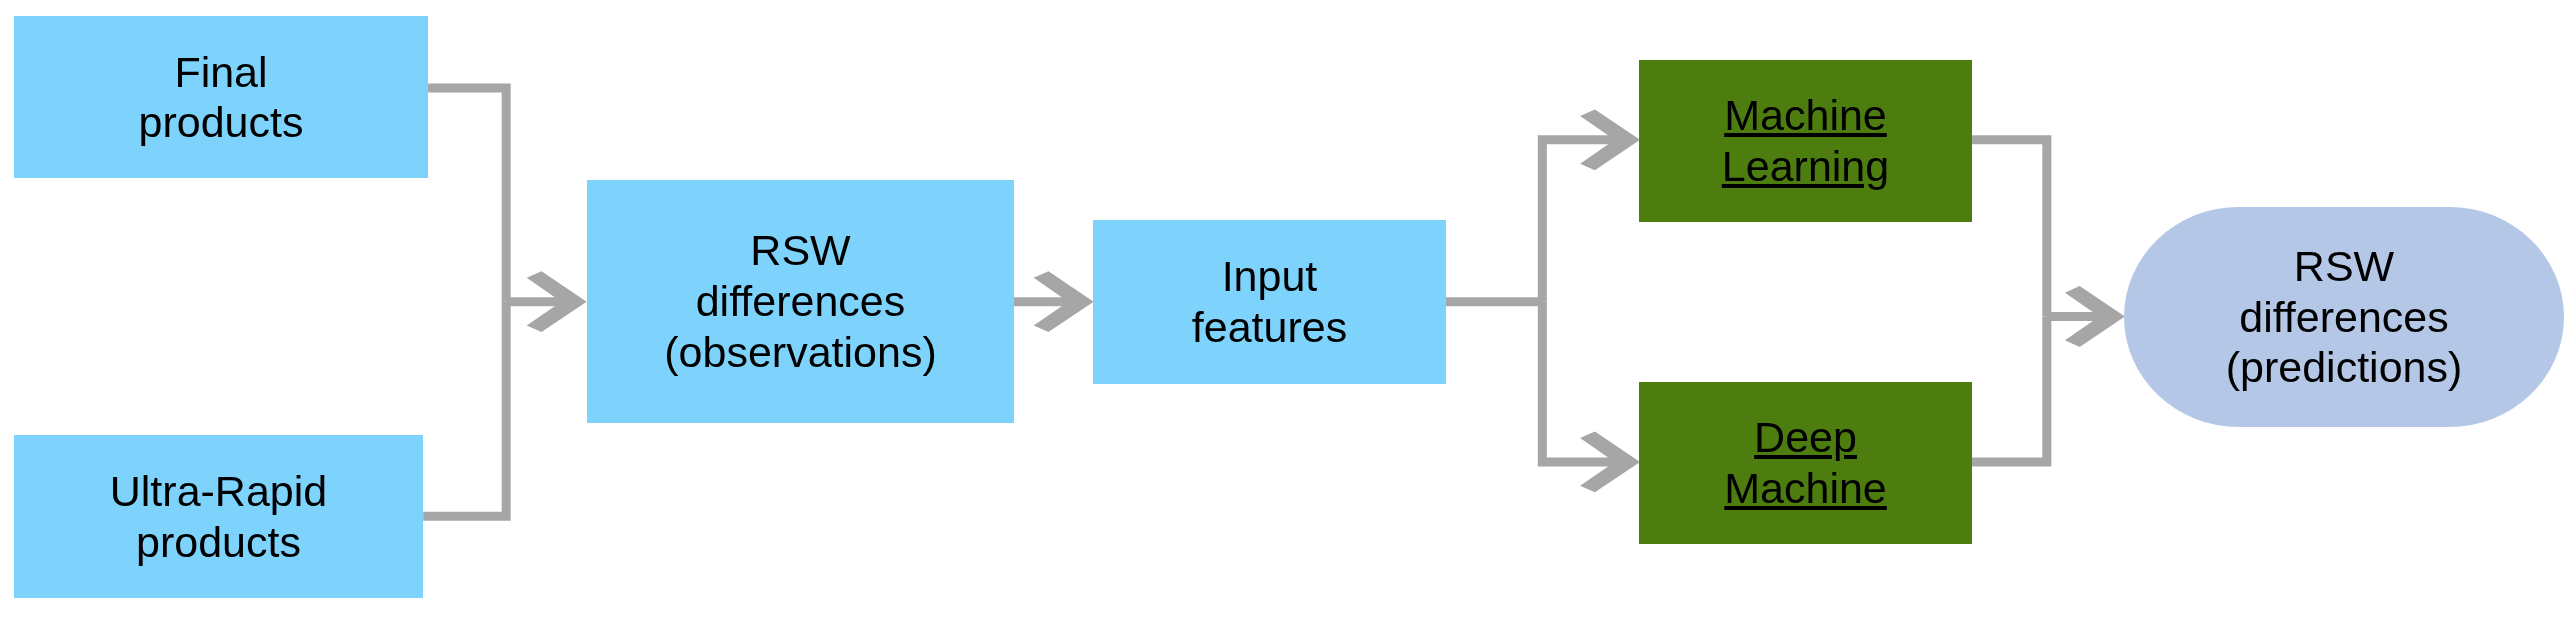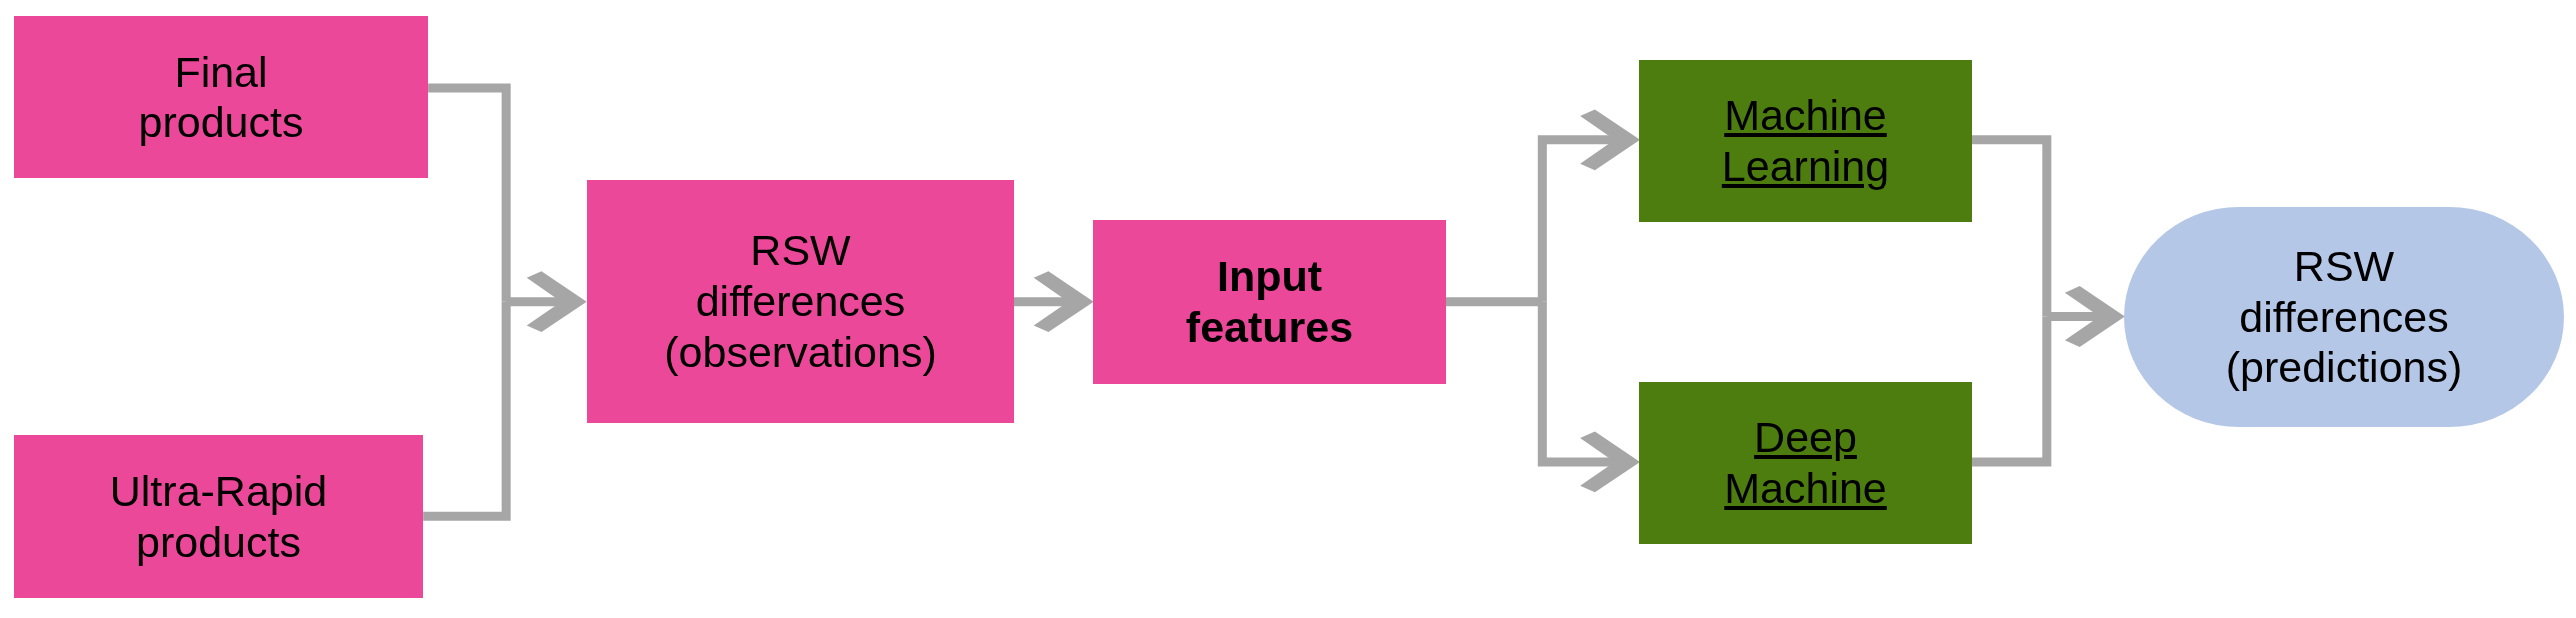--- a/index.html
+++ b/index.html
@@ -22,21 +22,21 @@
     justify-content: center;
     text-align: center;
     color: #000000;
     font-size: 43px;
     line-height: 1.18;
     font-weight: 400;
     white-space: pre-line;
     box-sizing: border-box;
     padding: 3.3px 8.2px;
   }
-  .node.blue   { background: #ec4899; }
+  .node.blue   { background: #7dd3fc; }
   .node.orange { background: #4d7c0f; text-decoration: underline; }
   .node.pill   { background: #b4c7e7; border-radius: 115px / 110px; }
   svg.arrowsvg {
     position: absolute;
     left: 0;
     top: 0;
     width: 2576px;
     height: 619px;
     overflow: visible;
     pointer-events: none;
@@ -100,21 +100,21 @@
     <span>Ultra-Rapid
 products</span>
   </div>
 
   <div class="node blue" style="left:587px; top:180px; width:427px; height:243px;">
     <span>RSW
 differences
 (observations)</span>
   </div>
 
-  <div class="node blue" style="left:1093px; top:220px; width:353px; height:164px;font-weight:bold;">
+  <div class="node blue" style="left:1093px; top:220px; width:353px; height:164px;">
     <span>Input
 features</span>
   </div>
 
   <div class="node orange" style="left:1639px; top:60px; width:333px; height:162px;">
     <span>Machine
 Learning</span>
   </div>
 
   <div class="node orange" style="left:1639px; top:382px; width:333px; height:162px;">

